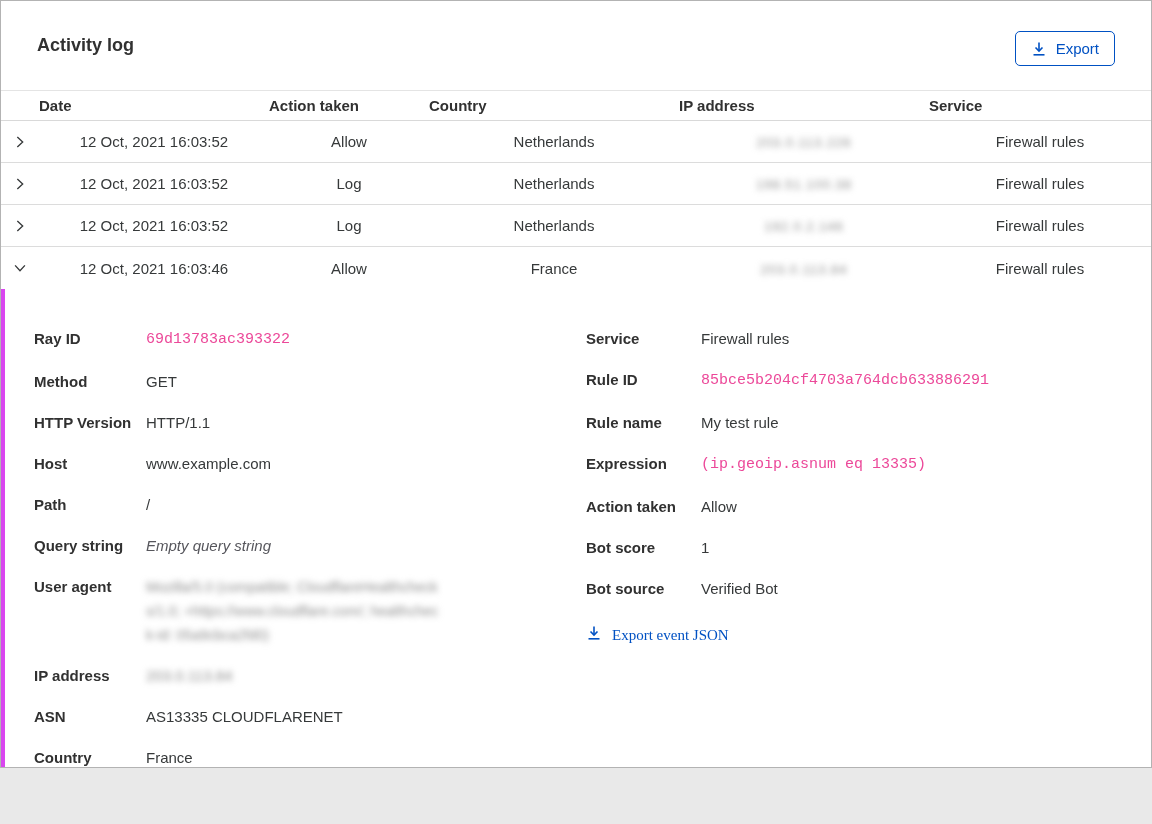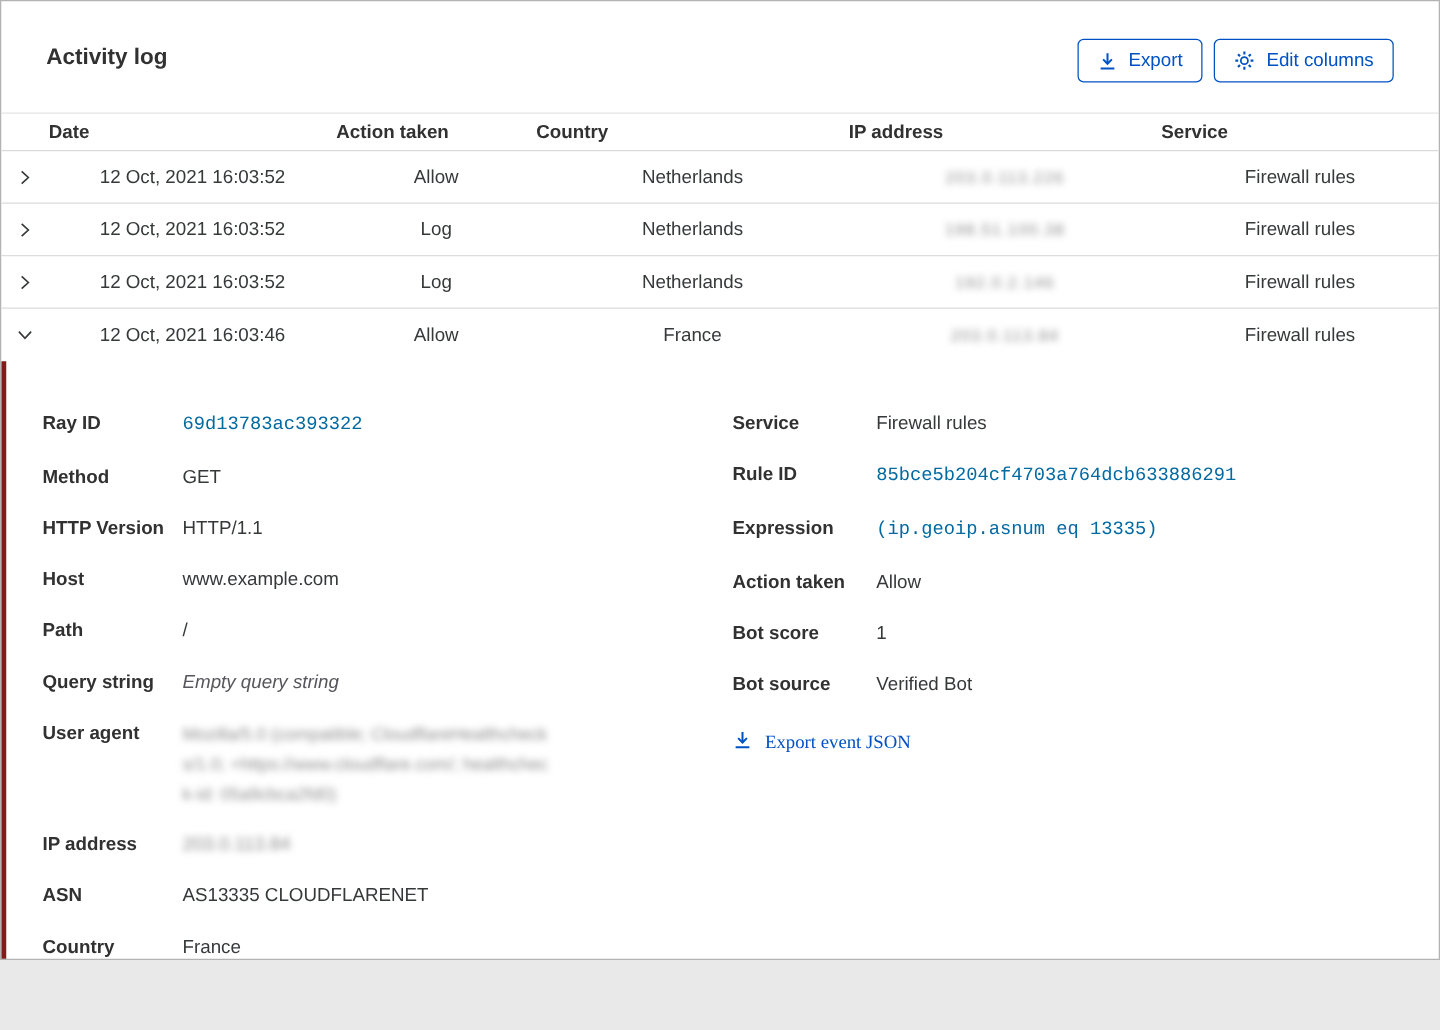--- a/index.html
+++ b/index.html
@@ -39,34 +39,34 @@
   .trow { height:42px; border-bottom:1px solid #dcdcdc; font-size:15px; cursor:pointer;text-align:center; }
   .trow.expanded { border-bottom:none; }
   .chev-cell { display:flex; justify-content:center; align-items:center; }
   .blur-text {
     color:#8f8f8f; filter:blur(3px);
     font-size:13px; letter-spacing:1px; white-space:nowrap;
   }
 
   
   .detail {
-    border-left:4px solid #7f1d1d;
+    border-left:4px solid #d946ef;
     padding:38px 36px 20px 29px;
     display:flex; height:535px;justify-content:space-between;
   }
   .col-left { width:552px; flex:none; }
   .col-right { flex:1; }
   .field { display:flex; margin-bottom:17px; font-size:15px; line-height:24px; }
   .field .label { flex:none; font-weight:700; color:#313131; }
   .col-left .label { width:112px; }
   .col-right .label { width:115px; }
   .value { color:#36393a; }
   .value.mono {
     font-family:"Liberation Mono", monospace;
-    font-size:15px; color:#0369a1; line-height:26px;
+    font-size:15px; color:#ec4899; line-height:26px;
   }
   .value.wrap { max-width:292px; word-break:break-all; }
   .value.italic { font-style:italic; color:#56565c; }
   .value.blurred { color:#8f8f8f; filter:blur(3px); }
   .value.ua { max-width:295px; font-size:14px; line-height:24px; word-break:break-all; }
   .json-link {
     display:inline-flex; align-items:center; gap:10px;
     color:#0051c3; font-size:15px; margin-top:7px;
     text-decoration:none; cursor:pointer;font-family:Liberation Serif, serif;
   }
@@ -82,38 +82,20 @@
       <button class="btn">
         <span>
           <svg width="16" height="16" viewBox="0 0 16 16" fill="none" stroke="#0051c3" stroke-width="1.6">
             <path d="M8 1.5v8.5"></path>
               <path d="M4.5 6.5 8 10l3.5-3.5"></path>
               <path d="M2.5 13.8h11"></path>
           </svg>
         </span>
         <span>Export</span>
       </button>
-      <button class="btn">
-        <span>
-          <svg width="17" height="17" viewBox="0 0 24 24" fill="none" stroke="#0051c3" stroke-width="2">
-            <circle cx="12" cy="12" r="4"></circle>
-            <g stroke-width="2.4">
-              <path d="M19 12h3.2"></path>
-                <path d="M1.8 12H5"></path>
-                <path d="M12 19v3.2"></path>
-                <path d="M12 1.8V5"></path>
-              <path d="M16.95 16.95l2.26 2.26"></path>
-                <path d="M4.79 4.79l2.26 2.26"></path>
-              <path d="M16.95 7.05l2.26-2.26"></path>
-                <path d="M4.79 19.21l2.26-2.26"></path>
-            </g>
-          </svg>
-        </span>
-        <span>Edit columns</span>
-      </button>
     </div>
   </div>
 
   <div class="grid-row thead">
     <div></div>
     <div>Date</div>
     <div>Action taken</div>
     <div>Country</div>
     <div>IP address</div>
     <div>Service</div>
@@ -217,20 +199,24 @@
     </div>
 
     <div class="col-right">
       <div class="field">
         <span class="label">Service</span>
         <span class="value">Firewall rules</span>
       </div>
       <div class="field">
         <span class="label">Rule ID</span>
         <span class="value mono wrap">85bce5b204cf4703a764dcb633886291</span>
+      </div>
+      <div class="field">
+        <span class="label">Rule name</span>
+        <span class="value">My test rule</span>
       </div>
       <div class="field">
         <span class="label">Expression</span>
         <span class="value mono">(ip.geoip.asnum eq 13335)</span>
       </div>
       <div class="field">
         <span class="label">Action taken</span>
         <span class="value">Allow</span>
       </div>
       <div class="field">

